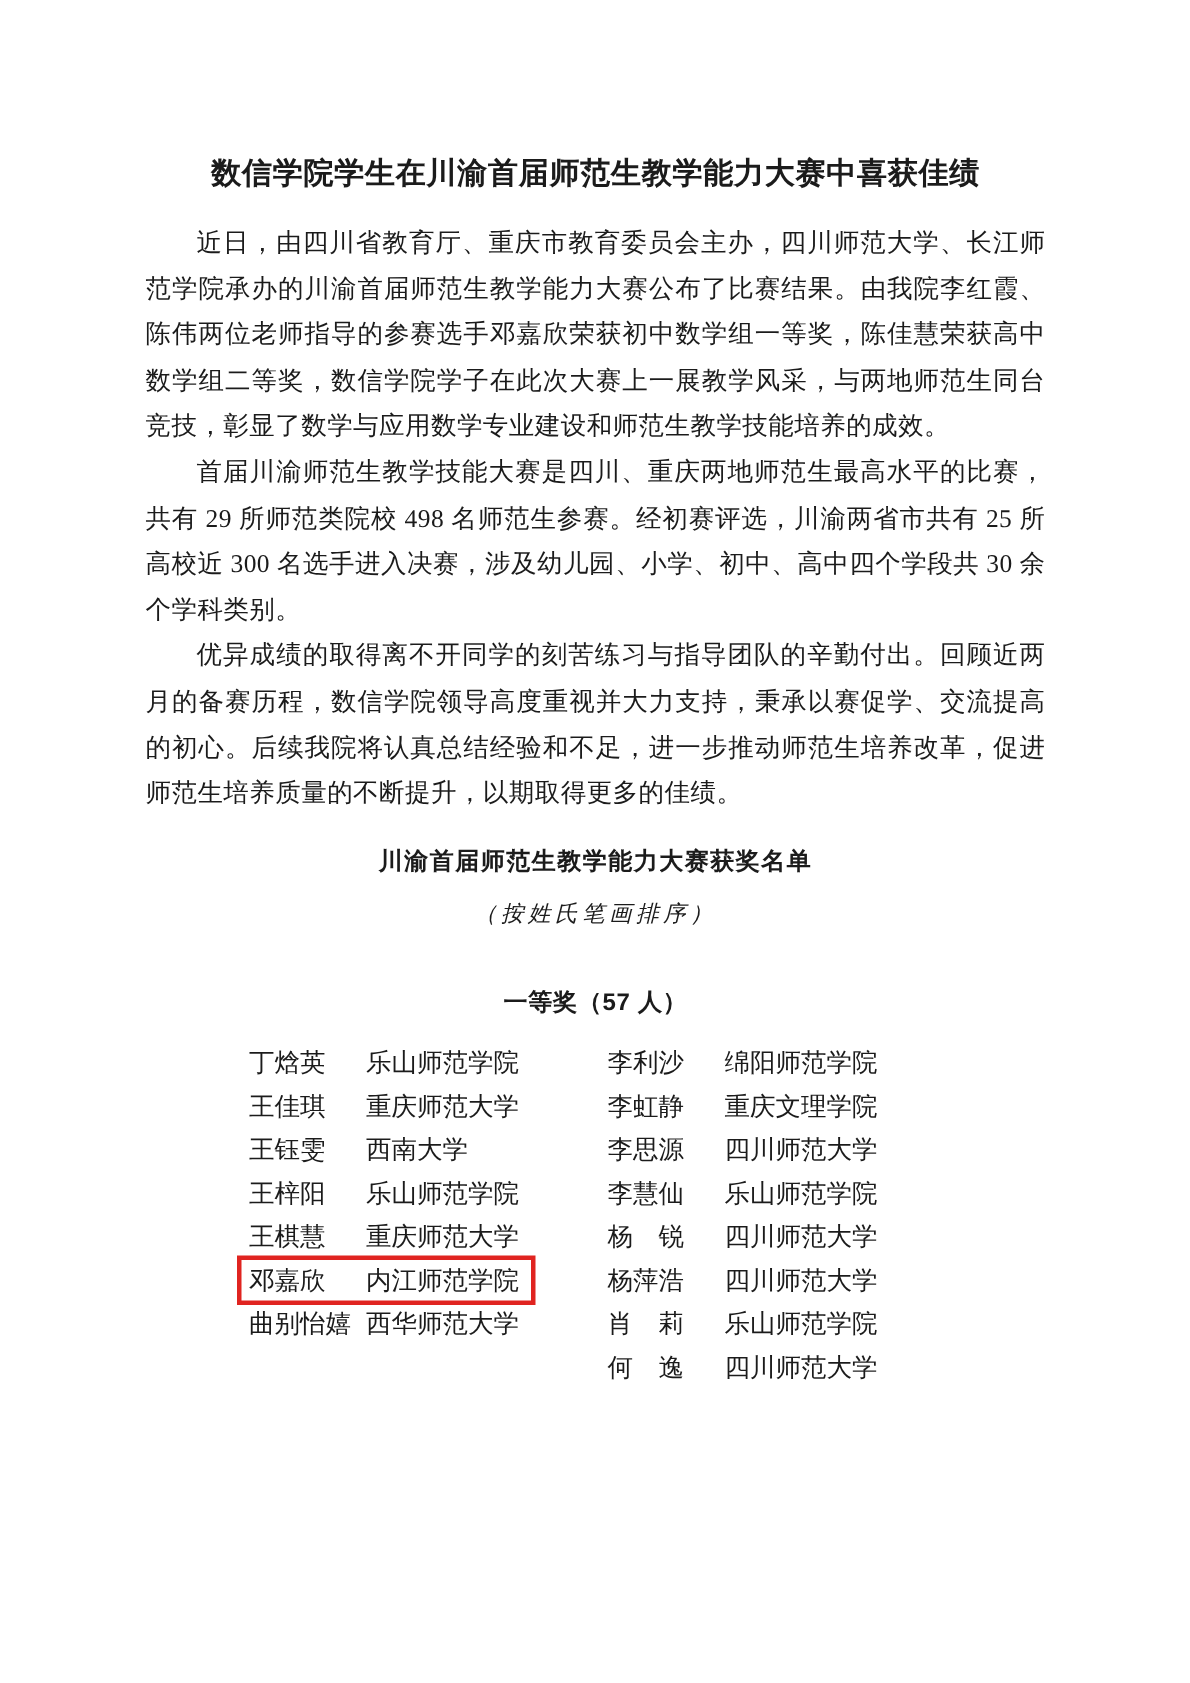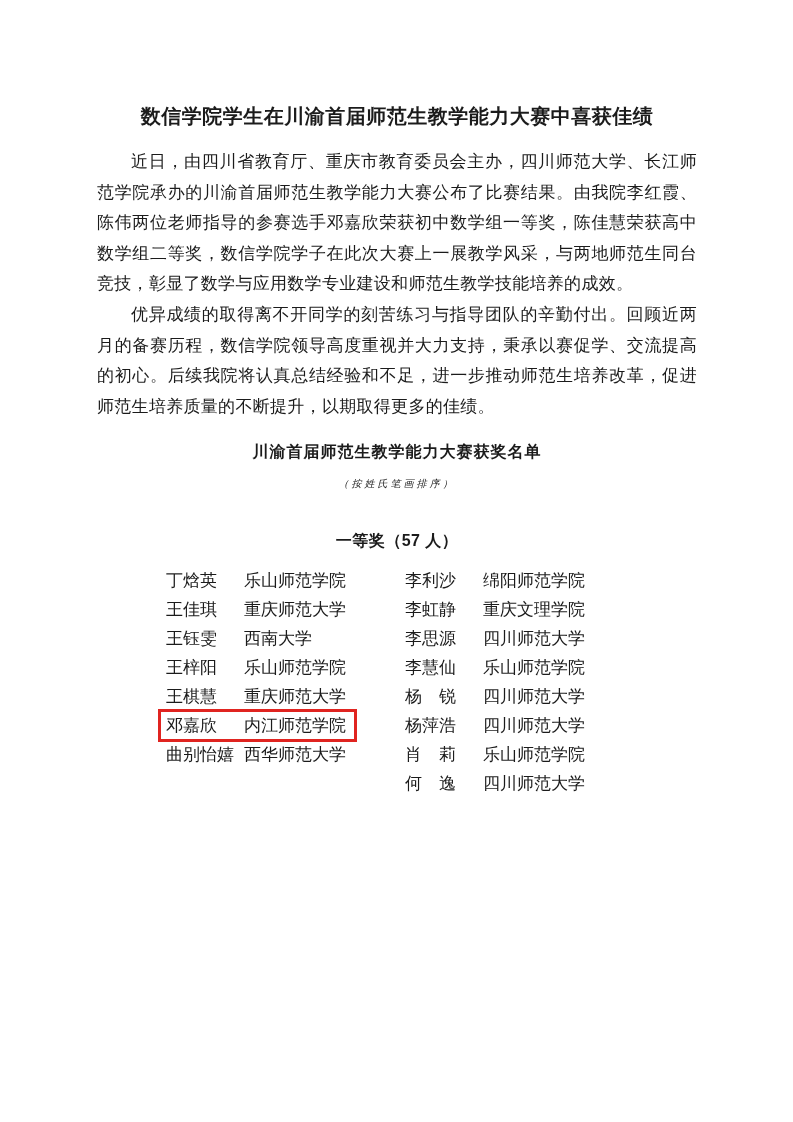--- a/index.html
+++ b/index.html
@@ -36,21 +36,21 @@
     margin: 13px 0 0;
     text-align: center;
     font-size: 16px;
     font-weight: bold;
     letter-spacing: 1px;
     line-height: 33px;
   }
   .list-subtitle {
     margin-top: 9px;
     text-align: center;
-    font-size: 10px;
+    font-size: 15px;
     font-style: italic;
     letter-spacing: 3px;
   }
 
   .award-heading {
     margin: 38px 0 0;
     text-align: center;
     font-size: 16px;
     font-weight: bold;
     font-family: "Liberation Sans", "DejaVu Sans", sans-serif;
@@ -87,20 +87,21 @@
   }
 </style>
 </head>
 <body>
 
 <div class="page">
   <h1 class="doc-title">数信学院学生在川渝首届师范生教学能力大赛中喜获佳绩</h1>
 
   <div class="article">
     <p class="para">近日，由四川省教育厅、重庆市教育委员会主办，四川师范大学、长江师范学院承办的川渝首届师范生教学能力大赛公布了比赛结果。由我院李红霞、陈伟两位老师指导的参赛选手邓嘉欣荣获初中数学组一等奖，陈佳慧荣获高中数学组二等奖，数信学院学子在此次大赛上一展教学风采，与两地师范生同台竞技，彰显了数学与应用数学专业建设和师范生教学技能培养的成效。</p>
+    <p class="para">首届川渝师范生教学技能大赛是四川、重庆两地师范生最高水平的比赛，共有 29 所师范类院校 498 名师范生参赛。经初赛评选，川渝两省市共有 25 所高校近 300 名选手进入决赛，涉及幼儿园、小学、初中、高中四个学段共 30 余个学科类别。</p>
     <p class="para">优异成绩的取得离不开同学的刻苦练习与指导团队的辛勤付出。回顾近两月的备赛历程，数信学院领导高度重视并大力支持，秉承以赛促学、交流提高的初心。后续我院将认真总结经验和不足，进一步推动师范生培养改革，促进师范生培养质量的不断提升，以期取得更多的佳绩。</p>
   </div>
 
   <h2 class="list-title">川渝首届师范生教学能力大赛获奖名单</h2>
   <div class="list-subtitle">（按姓氏笔画排序）</div>
 
   <h3 class="award-heading">一等奖（57 人）</h3>
 
   <div class="winners">
     <div class="wcol" id="wcol-left">

